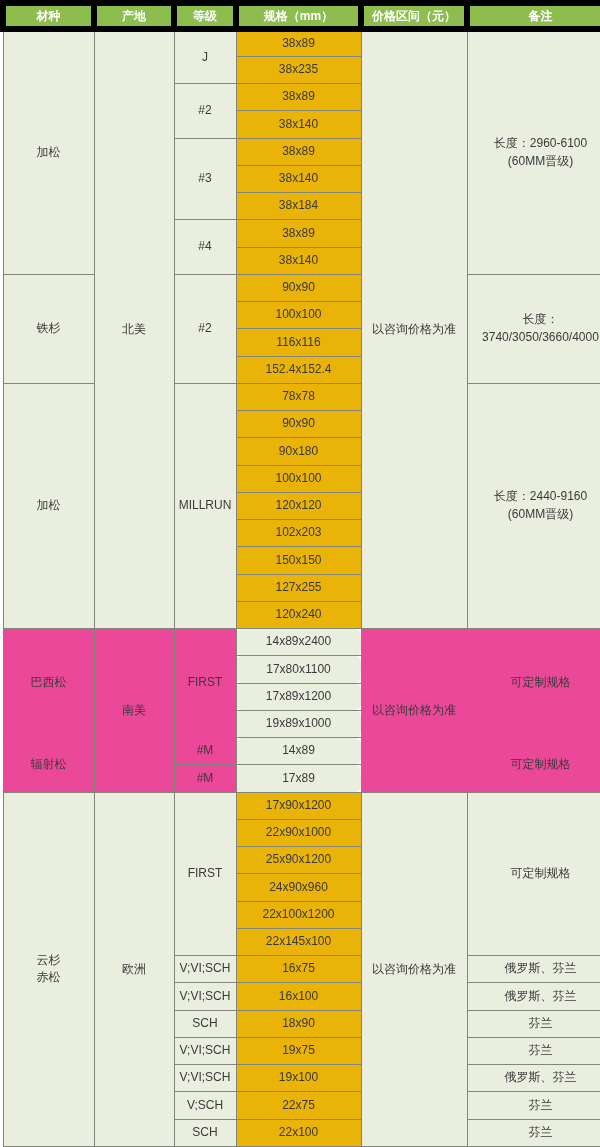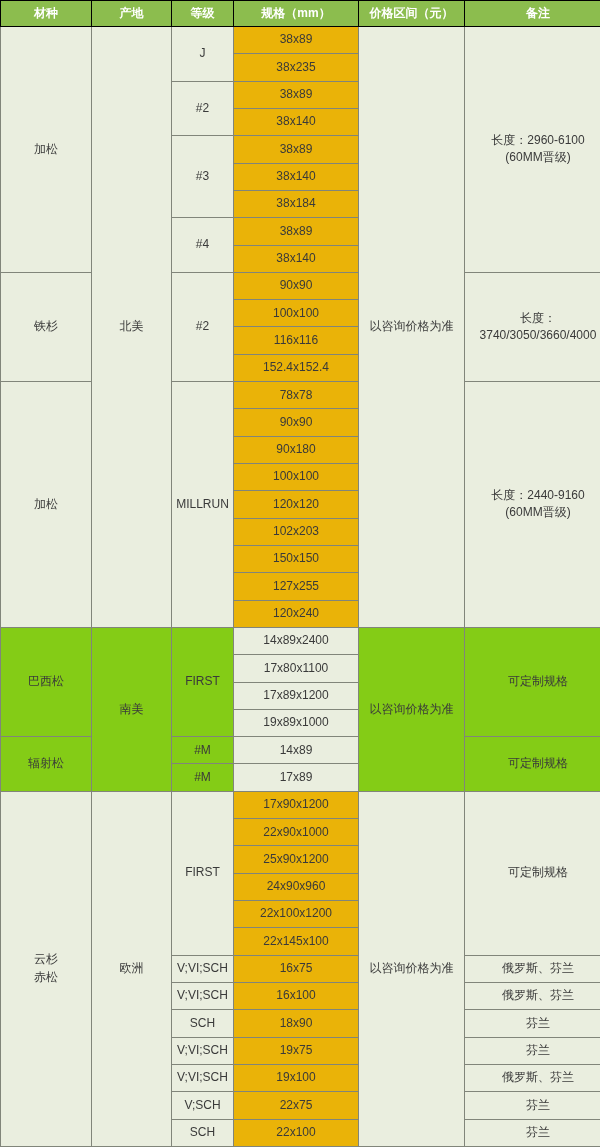--- a/index.html
+++ b/index.html
@@ -28,41 +28,41 @@
   .col-remark   { width: 147px; }
 
   thead tr { height: 26px; }
   tbody tr { height: 27px; }
 
   th {
     background: #8cbd4e;
     color: #ffffff;
     font-size: 12px;
     font-weight: bold;
-    border: 1px solid #000000;
+    border: 6px solid #000000;
     padding: 0;
     text-align: center;
     vertical-align: middle;
   }
   td {
     border: 1px solid #81857a;
     padding: 0 2px;
     text-align: center;
     vertical-align: middle;
     font-size: 12px;
     color: #3a3a3a;
     white-space: pre-line;
     line-height: 1.45;
   }
   
   td.band-green          { background: #eaeedf; }
   td.band-green.col-spec { background: #eab308; }
   
-  td.band-white          { background: #84cc16; }
-  td.band-white.col-spec { background: #eaeedf; }
+  td.band-white          { background: #ec4899; }
+  td.band-white.col-spec { background: #eaeedf; border-radius: 6px; }
 </style>
 </head>
 <body>
 
 <div class="page">
   <table class="price-table">
     <colgroup>
       <col class="col-material">
         <col class="col-origin">
         <col class="col-grade">

